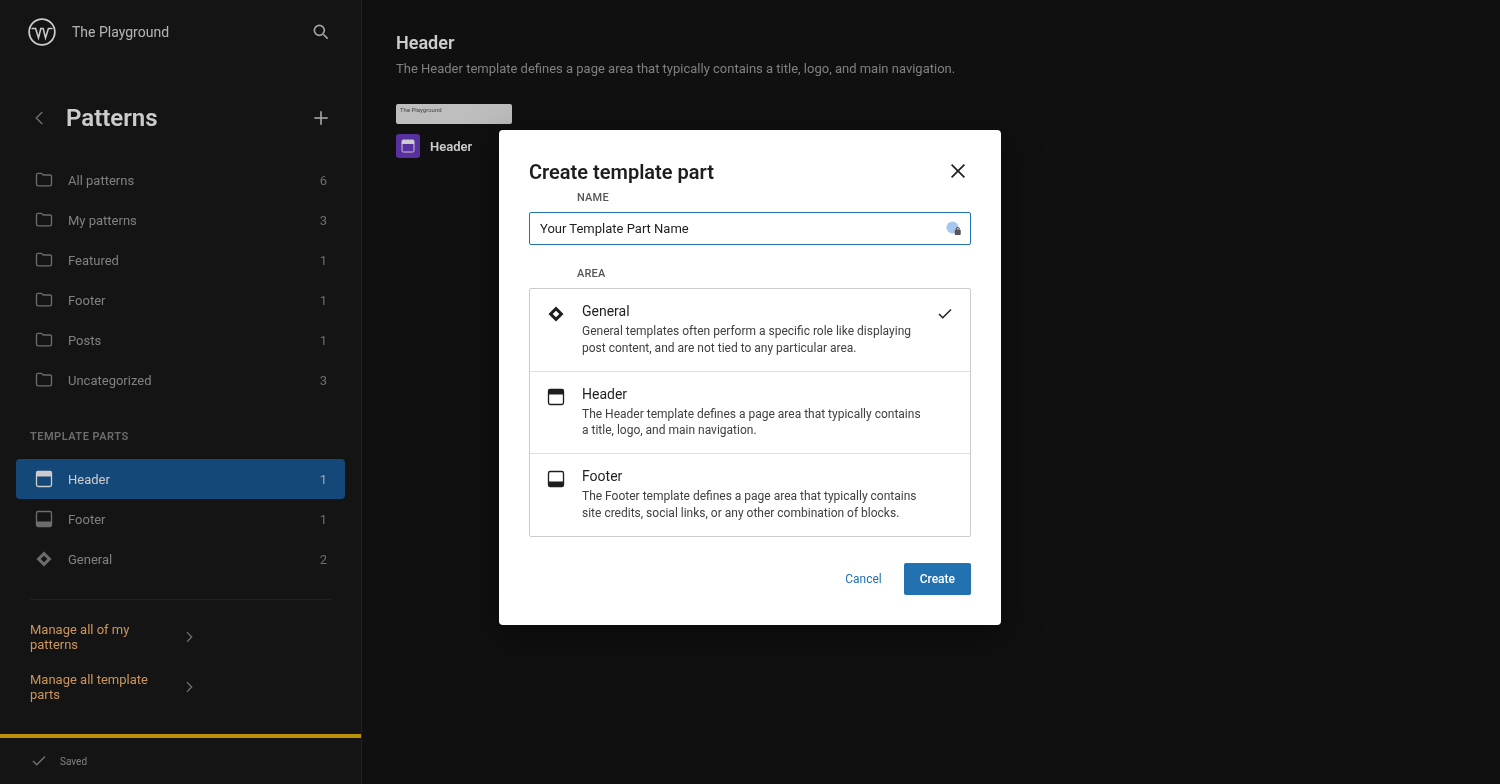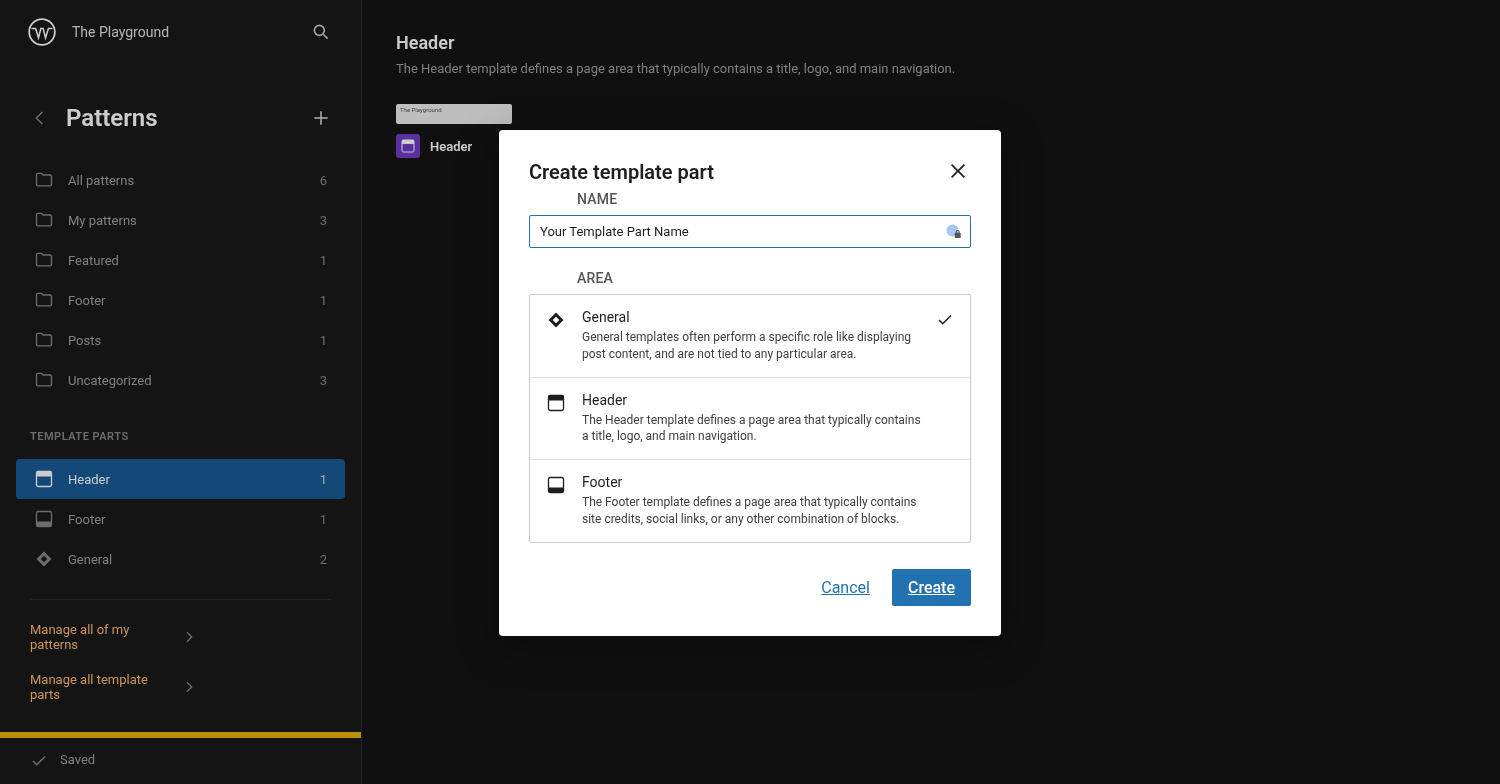--- a/index.html
+++ b/index.html
@@ -29,21 +29,21 @@
 .cat-item.active .cat-count { color: #d0d0d0; }
 
 .section-label { font-size: 11px; font-weight: 600; color: #888; letter-spacing: 0.5px; padding: 22px 30px 8px 30px; }
 
 .divider { height: 1px; background: #2a2a2a; margin: 12px 30px; }
 
 .manage-item { display: flex; align-items: center; padding: 10px 30px; color: #fdba74; font-size: 13px; cursor: pointer; }
 .manage-item span { flex: 1; }
 .chev { width: 16px; height: 16px; }
 
-.saved-row { display: flex; padding: 14px 30px; color: #a0a0a0; font-size: 13px; border-top: 6px solid #eab308; margin-top: auto; }
+.saved-row { display: flex; align-items: center; padding: 14px 30px; color: #a0a0a0; font-size: 10px; border-top: 4px solid #eab308; margin-top: auto; }
 .saved-row .check { width: 18px; height: 18px; margin-right: 12px; }
 
 
 .main { flex: 1; background: #141414; padding: 32px 34px; }
 .page-title { font-size: 18px; font-weight: 600; color: #fff; margin-bottom: 8px; }
 .page-desc { font-size: 13px; color: #a0a0a0; margin-bottom: 22px; }
 .search-bar { width: 100%; background: #2a2a2a; border: none; border-radius: 4px; padding: 12px 16px; color: #888; font-size: 13px; display: flex; align-items: center; }
 .search-bar .placeholder { flex: 1; color: #888; }
 .search-bar .mag { width: 18px; height: 18px; }
 
@@ -52,36 +52,36 @@
 .card-row { display: flex; align-items: center; gap: 10px; }
 .card-badge { width: 24px; height: 24px; background: #6e3dc7; border-radius: 3px; display: flex; align-items: center; justify-content: center; }
 .card-name { font-size: 13px; font-weight: 600; color: #fff; }
 
 
 .overlay { position: absolute; inset: 0; background: rgba(0,0,0,0.2); display: flex; align-items: flex-start; justify-content: center; padding-top: 130px; }
 .modal { width: 502px; background: #fff; border-radius: 4px; padding: 30px; color: #1e1e1e; box-shadow: 0 10px 40px rgba(0,0,0,0.4); }
 .modal-hdr { display: flex; align-items: center; justify-content: space-between; margin-bottom: 7px; }
 .modal-title { font-size: 20px; font-weight: 600; }
 .close-btn { width: 24px; height: 24px; cursor: pointer; }
-.field-label { font-size: 14px; font-weight: 500; color: #555; letter-spacing: 0.2px; margin-bottom: 8px; padding-left: 48px; }
+.field-label { font-size: 11px; font-weight: 500; color: #555; letter-spacing: 0.2px; margin-bottom: 8px; padding-left: 48px; }
 .name-input-wrap { position: relative; margin-bottom: 22px; }
 .name-input { width: 100%; border: 1.5px solid #2271b1; border-radius: 2px; padding: 8px 36px 8px 10px; font-size: 13px; color: #1e1e1e; outline: none; }
 .input-icon { position: absolute; right: 8px; top: 50%; transform: translateY(-50%); width: 18px; height: 18px; }
 
 .area-list { border: 1px solid #ccc; border-radius: 2px; margin-bottom: 26px; }
 .area-item { display: flex; align-items: flex-start; padding: 14px 16px; border-bottom: 1px solid #e0e0e0; cursor: pointer; }
 .area-item:last-child { border-bottom: none; }
 .area-icon { width: 22px; height: 22px; margin-right: 14px; flex-shrink: 0; margin-top: 1px; }
 .area-body { flex: 1; }
 .area-name { font-size: 14px; color: #1e1e1e; margin-bottom: 4px; }
 .area-desc { font-size: 12px; color: #404040; line-height: 1.4; }
 .area-check { width: 18px; height: 18px; margin-left: 10px; flex-shrink: 0; margin-top: 2px; }
 
 .modal-actions { display: flex; justify-content: flex-end; gap: 6px; }
-.btn { padding: 9px 16px; font-size: 16px; border-radius: 2px; cursor: pointer; border: none; text-decoration: underline; }
+.btn { padding: 9px 16px; font-size: 12px; border-radius: 2px; cursor: pointer; border: none; }
 .btn-cancel { background: transparent; color: #2271b1; }
 .btn-primary { background: #2271b1; color: #fff; font-weight: 500; }
 
 svg { display: block; }
 </style>
 </head>
 <body>
 
 <div class="app">
 

